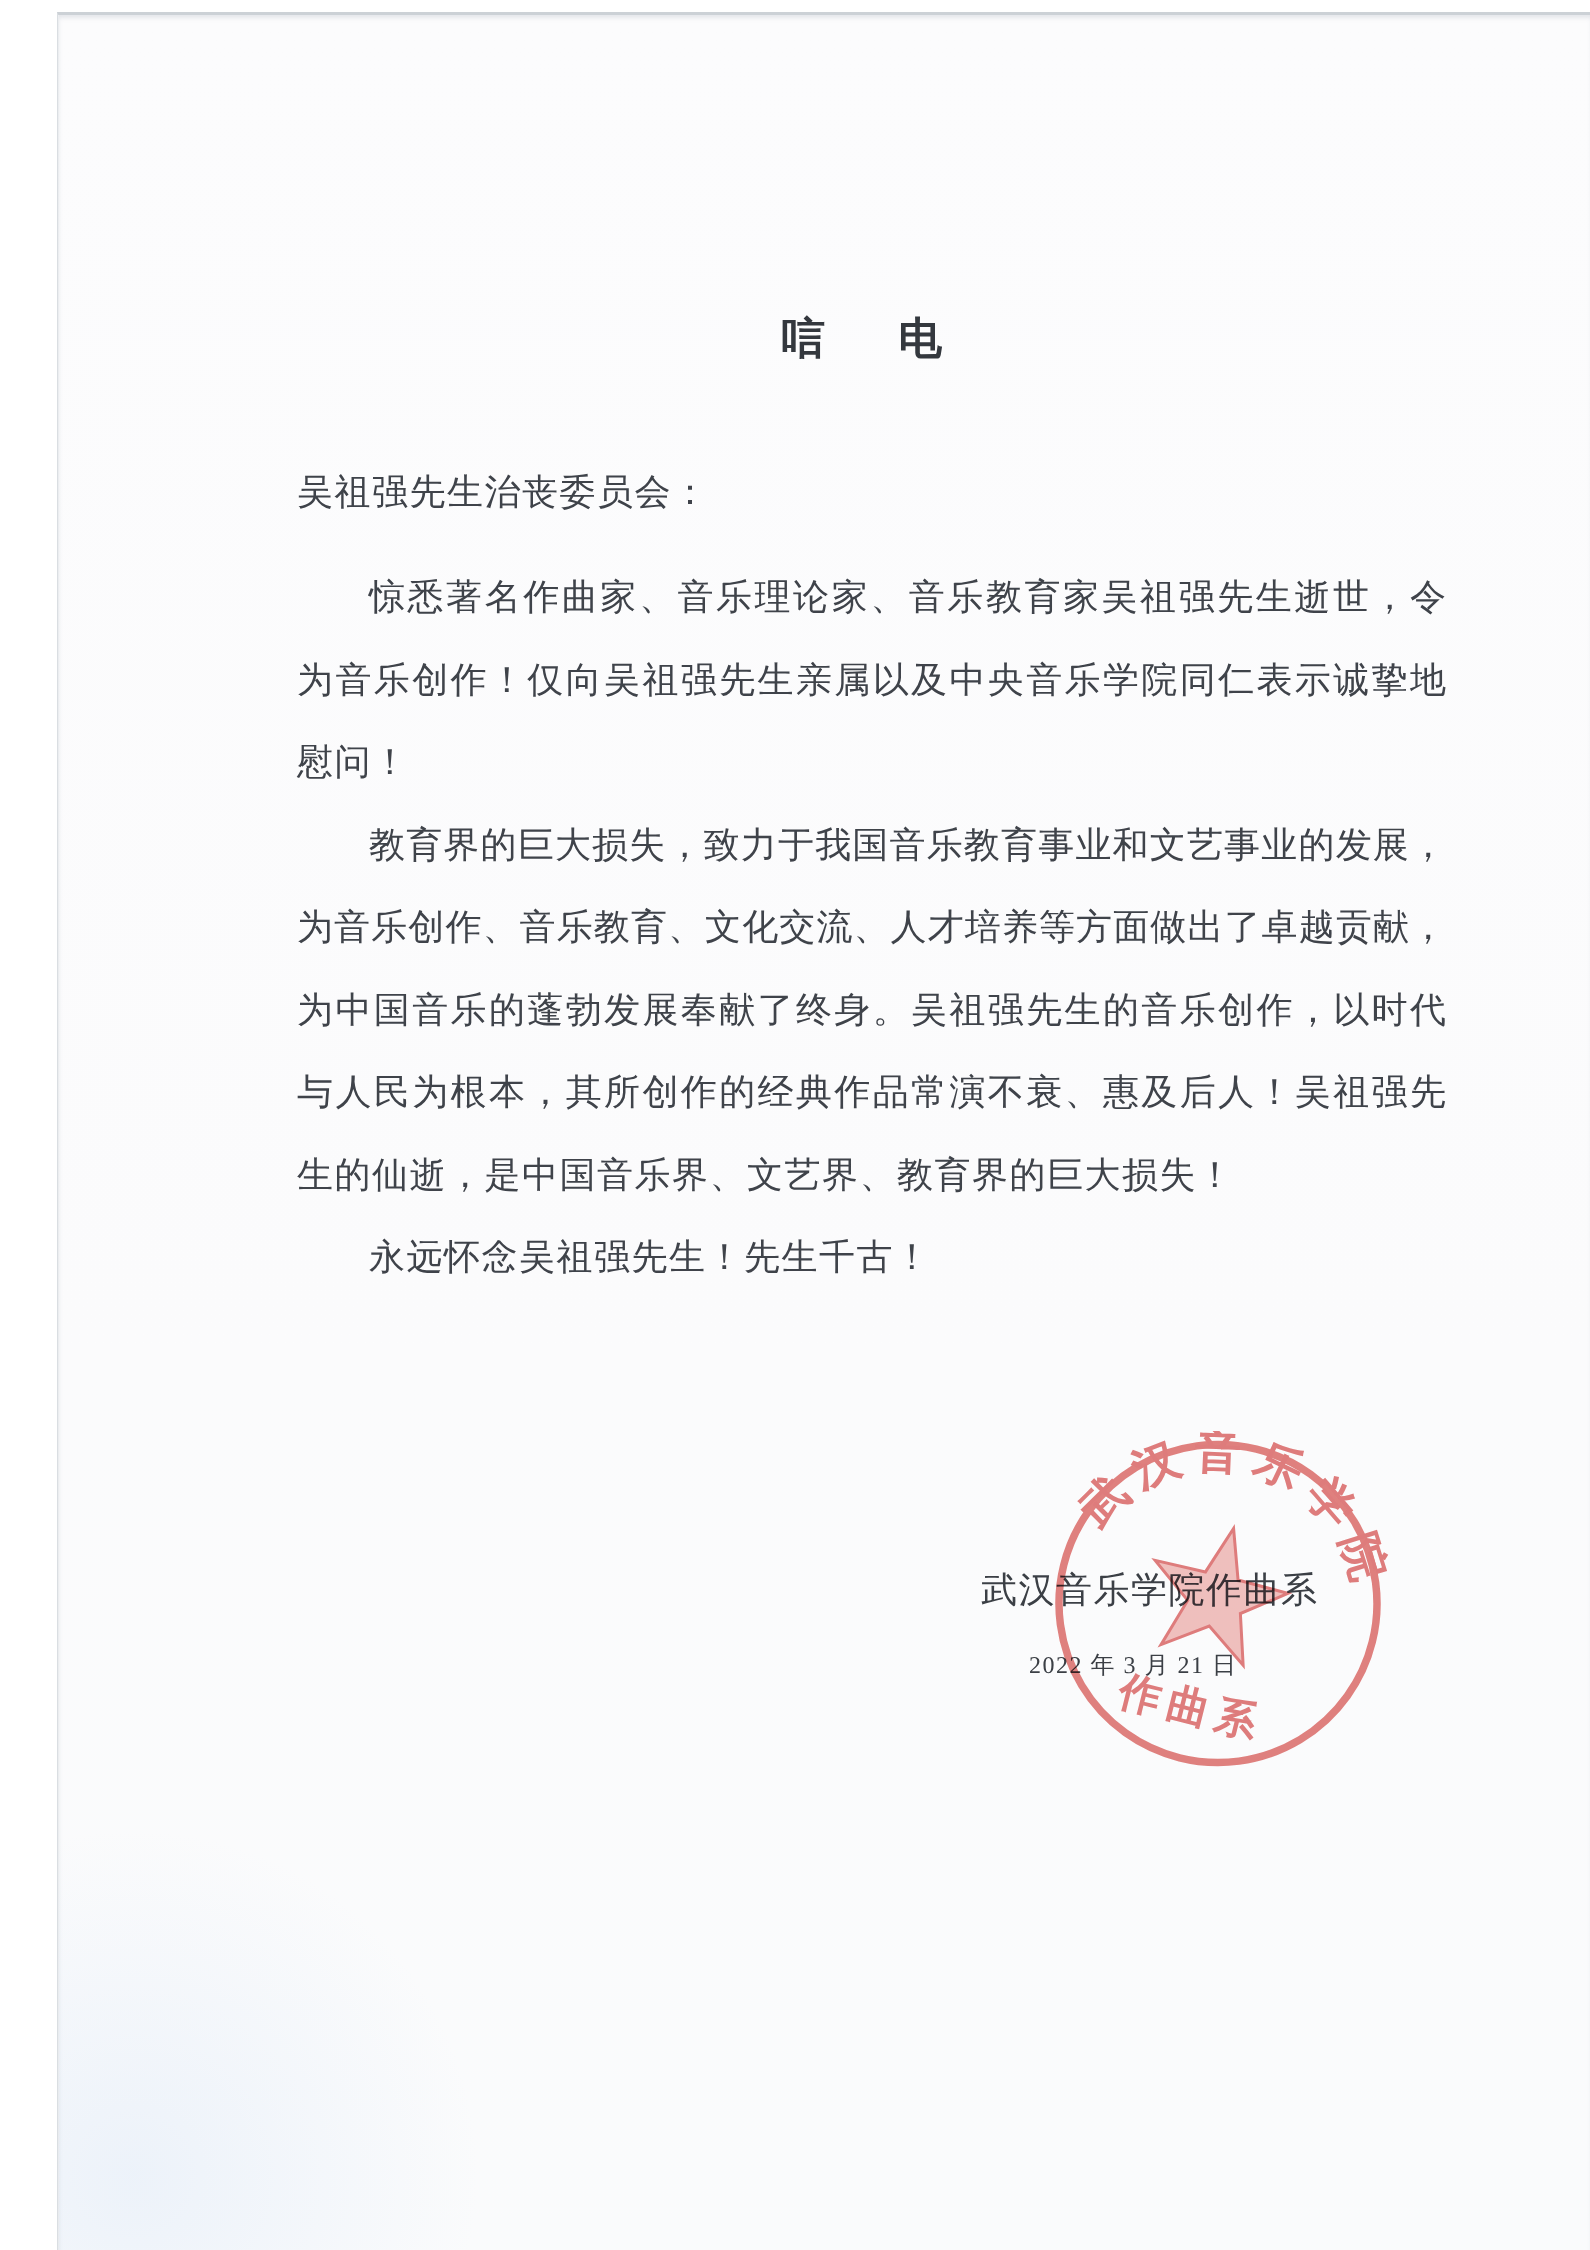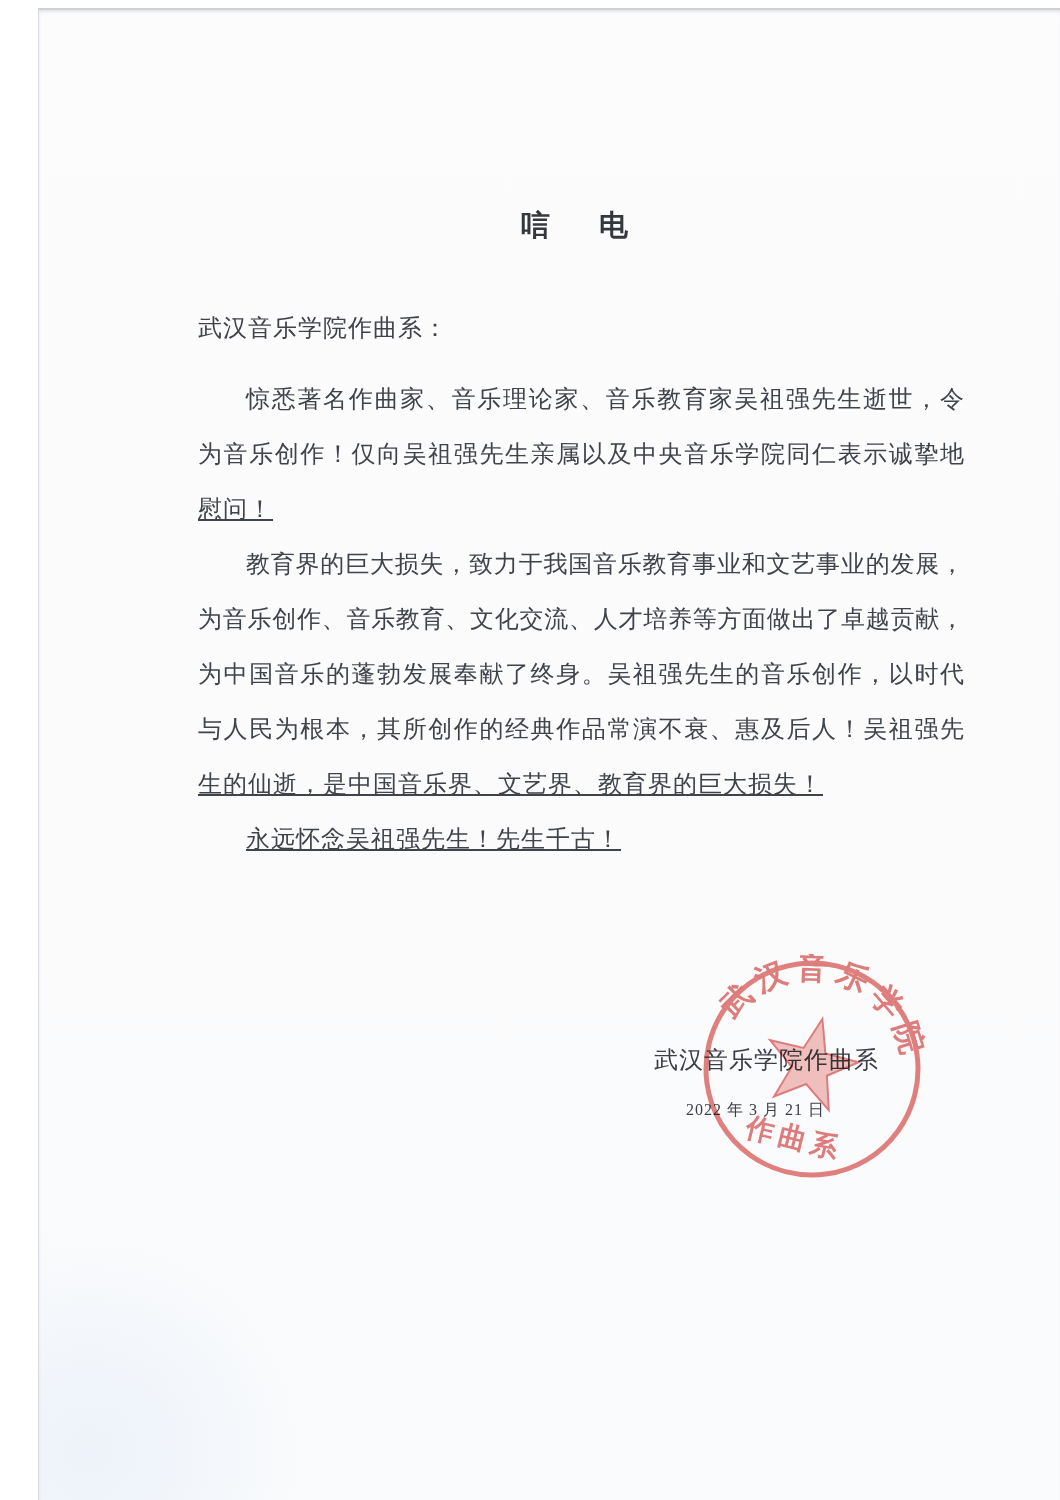--- a/index.html
+++ b/index.html
@@ -63,21 +63,21 @@
     height: 55px;
     line-height: 55px;
     white-space: nowrap;
   }
   .line.stretch {
     white-space: normal;
     text-align: justify;
     text-align-last: justify;
     -moz-text-align-last: justify;
   }
-  .line.left { letter-spacing: 1px; text-decoration: underline; }
+  .line.left { letter-spacing: 1px; }
   .line.indent { padding-left: 48px; }
   .signature {
     position: absolute;
     left: 615px;
     top: 1034px;
     font-size: 24px;
     letter-spacing: 1px;
     color: #3b3f45;
     text-align: center;
   }
@@ -104,21 +104,21 @@
   }
 </style>
 </head>
 <body>
 
 <div class="scan-page">
   <div class="paper">
 
     <div class="title">唁　电</div>
 
-    <div class="salutation">武汉音乐学院作曲系：</div>
+    <div class="salutation">吴祖强先生治丧委员会：</div>
 
     <div class="body-block">
       <div class="line indent stretch">惊悉著名作曲家、音乐理论家、音乐教育家吴祖强先生逝世，令</div>
       <div class="line stretch">为音乐创作！仅向吴祖强先生亲属以及中央音乐学院同仁表示诚挚地</div>
       <div class="line left">慰问！</div>
       <div class="line indent stretch">教育界的巨大损失，致力于我国音乐教育事业和文艺事业的发展，</div>
       <div class="line stretch">为音乐创作、音乐教育、文化交流、人才培养等方面做出了卓越贡献，</div>
       <div class="line stretch">为中国音乐的蓬勃发展奉献了终身。吴祖强先生的音乐创作，以时代</div>
       <div class="line stretch">与人民为根本，其所创作的经典作品常演不衰、惠及后人！吴祖强先</div>
       <div class="line left">生的仙逝，是中国音乐界、文艺界、教育界的巨大损失！</div>

